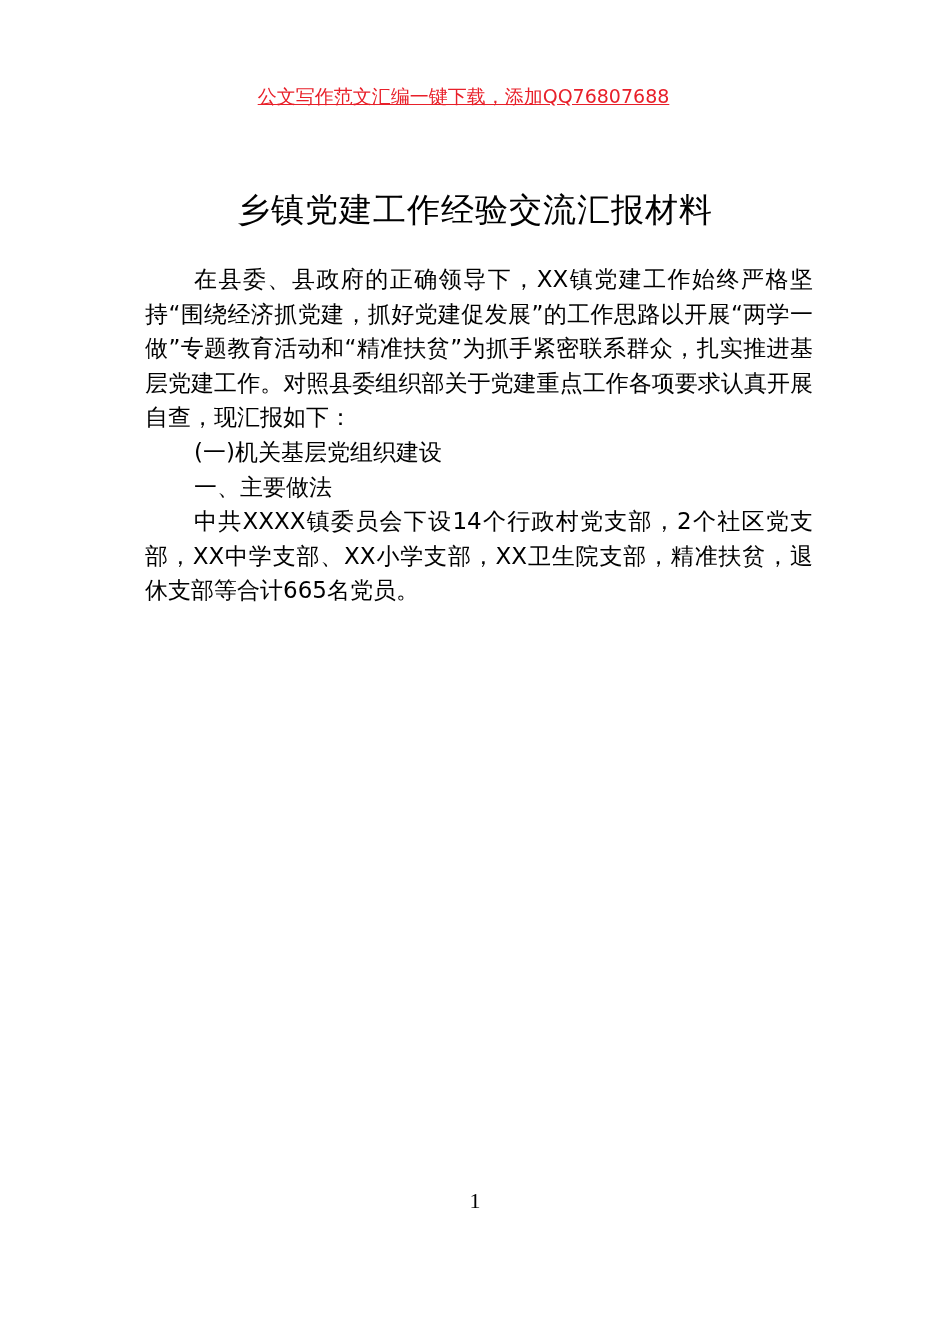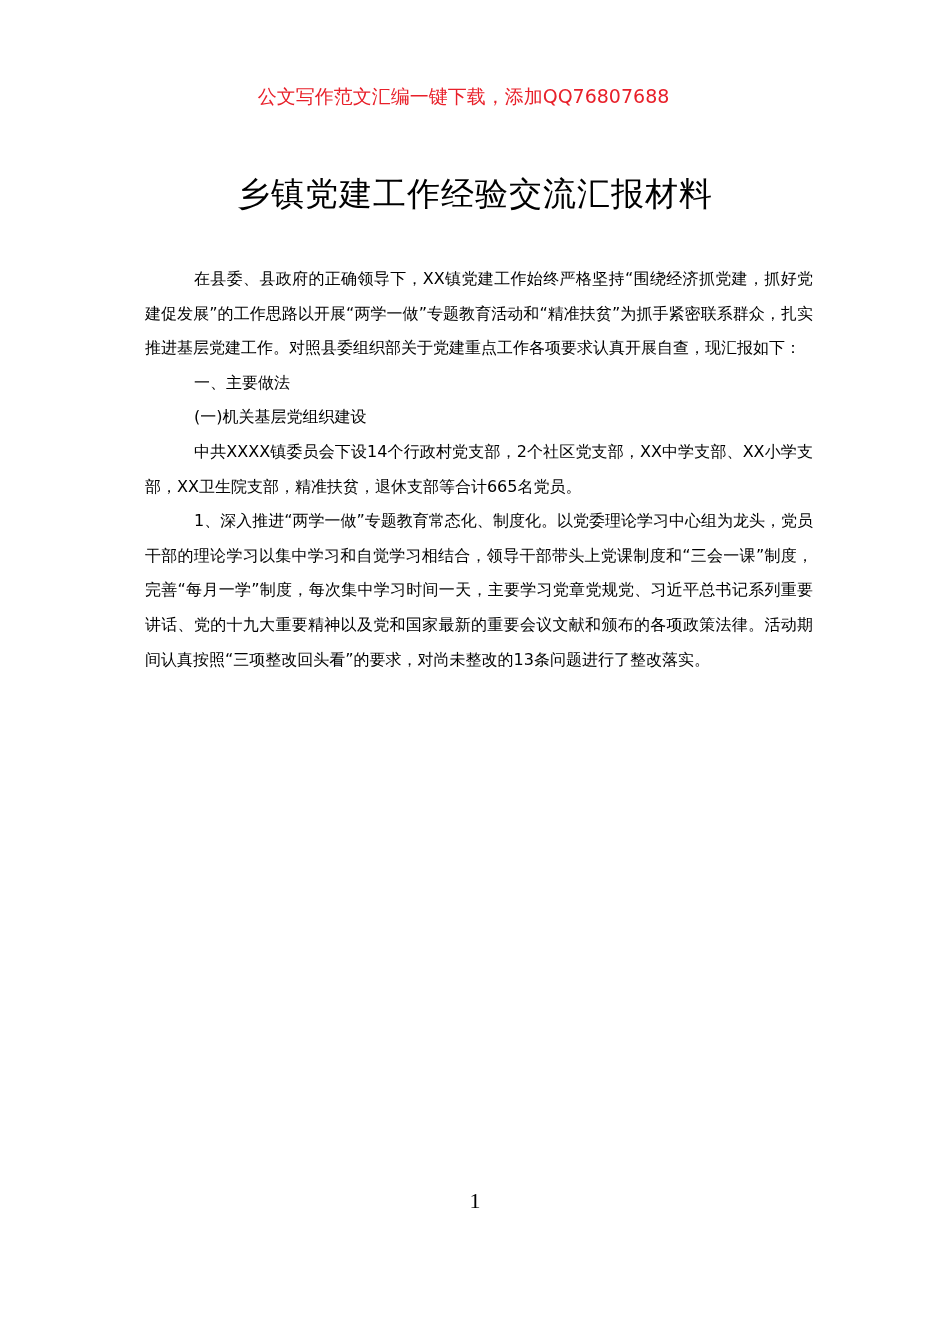--- a/index.html
+++ b/index.html
@@ -1,36 +1,35 @@
 <!DOCTYPE html>
 <html><head>
 <meta charset="utf-8">
 <style>
   html, body { margin: 0; padding: 0; background: #ffffff; }
   body { width: 950px; height: 1344px; position: relative; overflow: hidden;
          font-family: "DejaVu Sans", "Liberation Sans", sans-serif; color: #000; }
   .header-note { position: absolute; top: 84px; left: 0; width: 927px; text-align: center;
-                 font-size: 19px; color: #e8202a; letter-spacing: 0px; }
-  .title { position: absolute; top: 172px; left: 0; width: 950px; text-align: center;
+                 font-size: 19px; color: #e8202a; letter-spacing: 0px; text-decoration: underline; }
+  .title { position: absolute; top: 188px; left: 0; width: 950px; text-align: center;
            font-size: 33px; font-weight: normal; margin: 0; letter-spacing: 1px; }
   .body { position: absolute; top: 262px; left: 145px; width: 668px; }
-  .p { font-size: 16px; line-height: 34.6px; margin: 0; text-align: justify;
+  .p { font-size: 23px; line-height: 34.6px; margin: 0; text-align: justify;
        text-justify: inter-character; word-break: break-all; }
   .indent { text-indent: 49px; }
   .page-number { position: absolute; top: 1188px; left: 0; width: 950px; text-align: center;
                  font-family: "Liberation Serif", serif; font-size: 22px; }
 </style>
 </head>
 <body>
 
 <div class="header-note">公文写作范文汇编一键下载，添加QQ76807688</div>
 
 <h1 class="title">乡镇党建工作经验交流汇报材料</h1>
 
 <div class="body">
   <p class="p indent">在县委、县政府的正确领导下，XX镇党建工作始终严格坚持“围绕经济抓党建，抓好党建促发展”的工作思路以开展“两学一做”专题教育活动和“精准扶贫”为抓手紧密联系群众，扎实推进基层党建工作。对照县委组织部关于党建重点工作各项要求认真开展自查，现汇报如下：</p>
+  <p class="p indent">(一)机关基层党组织建设</p>
   <p class="p indent">一、主要做法</p>
-  <p class="p indent">(一)机关基层党组织建设</p>
   <p class="p indent">中共XXXX镇委员会下设14个行政村党支部，2个社区党支部，XX中学支部、XX小学支部，XX卫生院支部，精准扶贫，退休支部等合计665名党员。</p>
-  <p class="p indent">1、深入推进“两学一做”专题教育常态化、制度化。以党委理论学习中心组为龙头，党员干部的理论学习以集中学习和自觉学习相结合，领导干部带头上党课制度和“三会一课”制度，完善“每月一学”制度，每次集中学习时间一天，主要学习党章党规党、习近平总书记系列重要讲话、党的十九大重要精神以及党和国家最新的重要会议文献和颁布的各项政策法律。活动期间认真按照“三项整改回头看”的要求，对尚未整改的13条问题进行了整改落实。</p>
 </div>
 
 <div class="page-number">1</div>
 
 </body></html>

